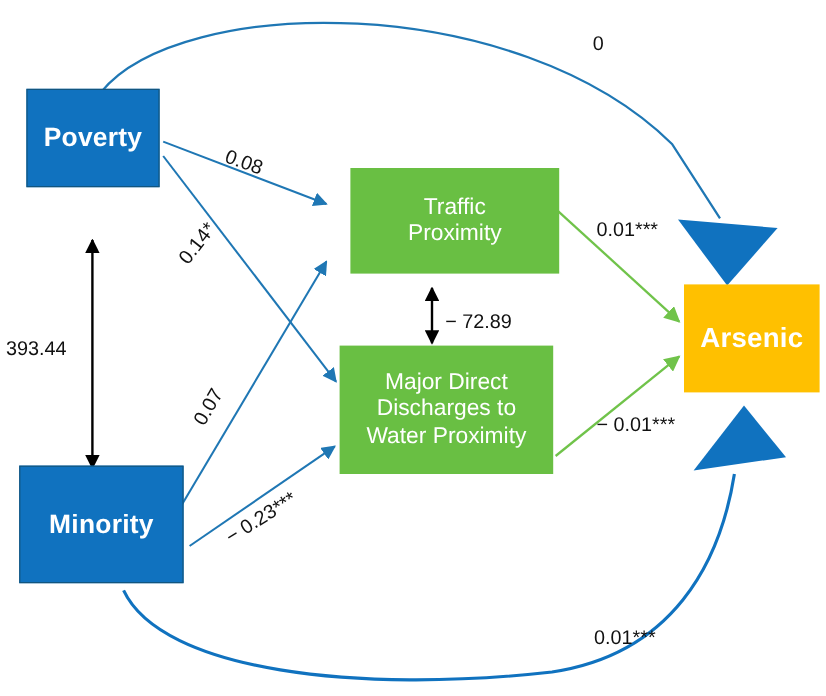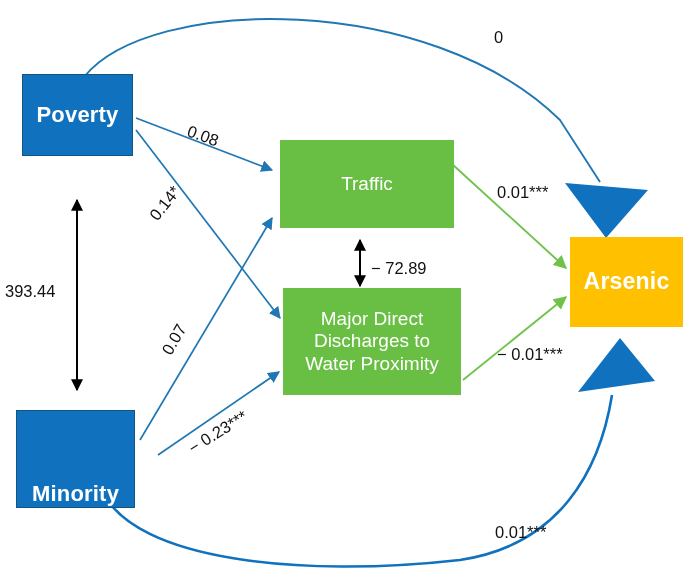--- a/index.html
+++ b/index.html
@@ -106,27 +106,28 @@
 
     <line x1="77" y1="200" x2="77" y2="390" stroke="#000000" stroke-width="2" marker-start="url(#arrow-black-start)" marker-end="url(#arrow-black)"></line>
 
     <line x1="360" y1="240" x2="360" y2="286" stroke="#000000" stroke-width="2" marker-start="url(#arrow-black-start)" marker-end="url(#arrow-black)"></line>
   </svg>
 
   <div class="node-box node-exog" style="left:22px; top:74px; width:111px; height:82px;">
     <span>Poverty</span>
   </div>
 
-  <div class="node-box node-exog" style="left:16px; top:410px; width:119px; height:98px;align-items:flex-end;">
+  <div class="node-box node-exog" style="left:16px; top:388px; width:137px; height:98px;">
     <span>Minority</span>
   </div>
 
-  <div class="node-box node-med" style="left:280px; top:140px; width:174px; height:88px;">
+  <div class="node-box node-med" style="left:292px; top:140px; width:174px; height:88px;">
     <span>
       <span>Traffic</span><br>
+      <span>Proximity</span>
     </span>
   </div>
 
   <div class="node-box node-med" style="left:283px; top:288px; width:178px; height:107px;">
     <span>
       <span>Major Direct</span><br>
       <span>Discharges to</span><br>
       <span>Water Proximity</span>
     </span>
   </div>

